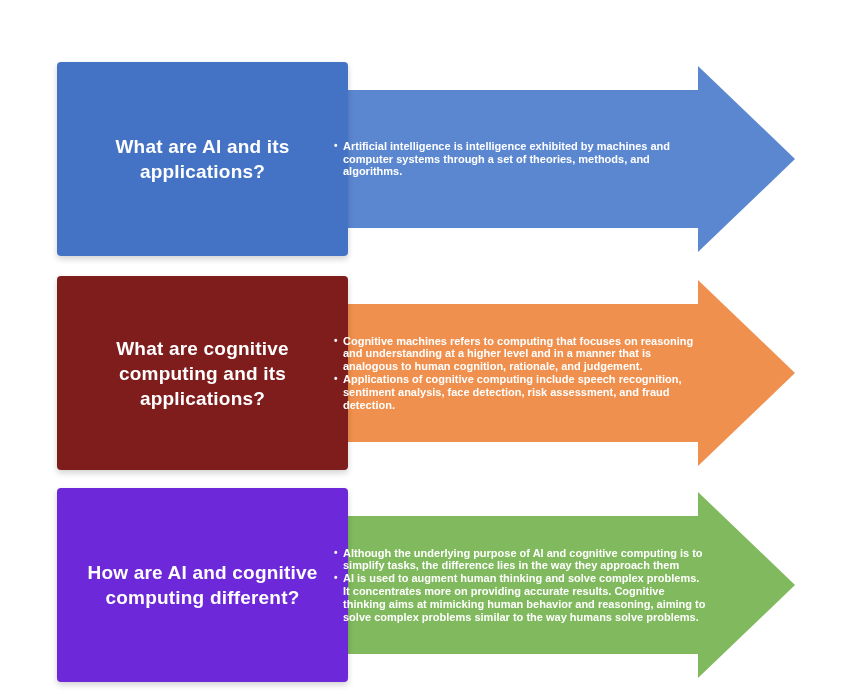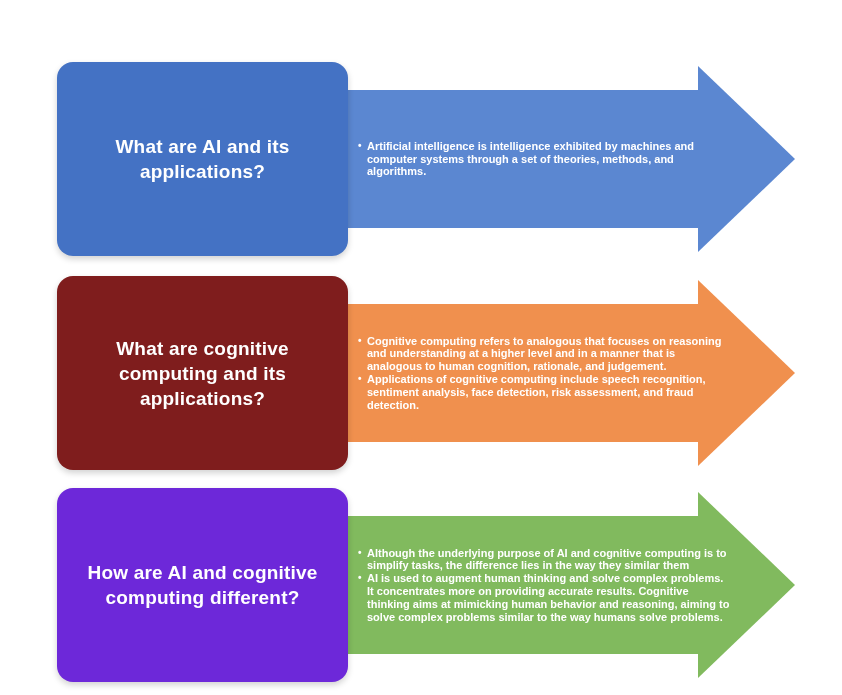--- a/index.html
+++ b/index.html
@@ -33,41 +33,41 @@
     height: 186px;
     clip-path: polygon(0 0, 100% 50%, 0 100%);
     z-index: 1;
   }
   
   .card {
     position: absolute;
     left: 57px;
     width: 291px;
     height: 194px;
-    border-radius: 16px;
+    border-radius: 4px;
     z-index: 2;
     display: flex;
     align-items: center;
     justify-content: center;
     box-shadow: 0 3px 6px rgba(0,0,0,0.18);
   }
   .card h2 {
     margin: 0;
     padding: 0 26px;
     font-size: 19px;
     line-height: 25px;
     font-weight: 600;
     color: #ffffff;
     text-align: center;
     letter-spacing: 0.2px;
   }
   
   .bullets {
     position: absolute;
-    left: 358px;
+    left: 334px;
     width: 372px;
     height: 138px;
     margin: 0;
     padding: 0;
     list-style: none;
     display: flex;
     flex-direction: column;
     justify-content: center;
     z-index: 3;
   }
@@ -119,30 +119,30 @@
     </ul>
   </section>
 
   <section class="row row2">
     <div class="shaft" style="background: rgb(240, 144, 78);"></div>
     <div class="head" style="background: rgb(240, 144, 78);"></div>
     <div class="card" style="background: #7f1d1d;">
       <h2>What are cognitive computing and its applications?</h2>
     </div>
     <ul class="bullets">
-      <li>Cognitive computing refers to analogous that focuses on reasoning and understanding at a higher level and in a manner that is analogous to human cognition, rationale, and judgement.</li>
+      <li>Cognitive machines refers to computing that focuses on reasoning and understanding at a higher level and in a manner that is analogous to human cognition, rationale, and judgement.</li>
       <li>Applications of cognitive computing include speech recognition, sentiment analysis, face detection, risk assessment, and fraud detection.</li>
     </ul>
   </section>
 
   <section class="row row3">
     <div class="shaft" style="background: rgb(129, 186, 94);"></div>
     <div class="head" style="background: rgb(129, 186, 94);"></div>
     <div class="card" style="background: #6d28d9;">
       <h2>How are AI and cognitive computing different?</h2>
     </div>
     <ul class="bullets">
-      <li>Although the underlying purpose of AI and cognitive computing is to simplify tasks, the difference lies in the way they similar them</li>
+      <li>Although the underlying purpose of AI and cognitive computing is to simplify tasks, the difference lies in the way they approach them</li>
       <li>AI is used to augment human thinking and solve complex problems. It concentrates more on providing accurate results. Cognitive thinking aims at mimicking human behavior and reasoning, aiming to solve complex problems similar to the way humans solve problems.</li>
     </ul>
   </section>
 
 </div>
 
 </body></html>

